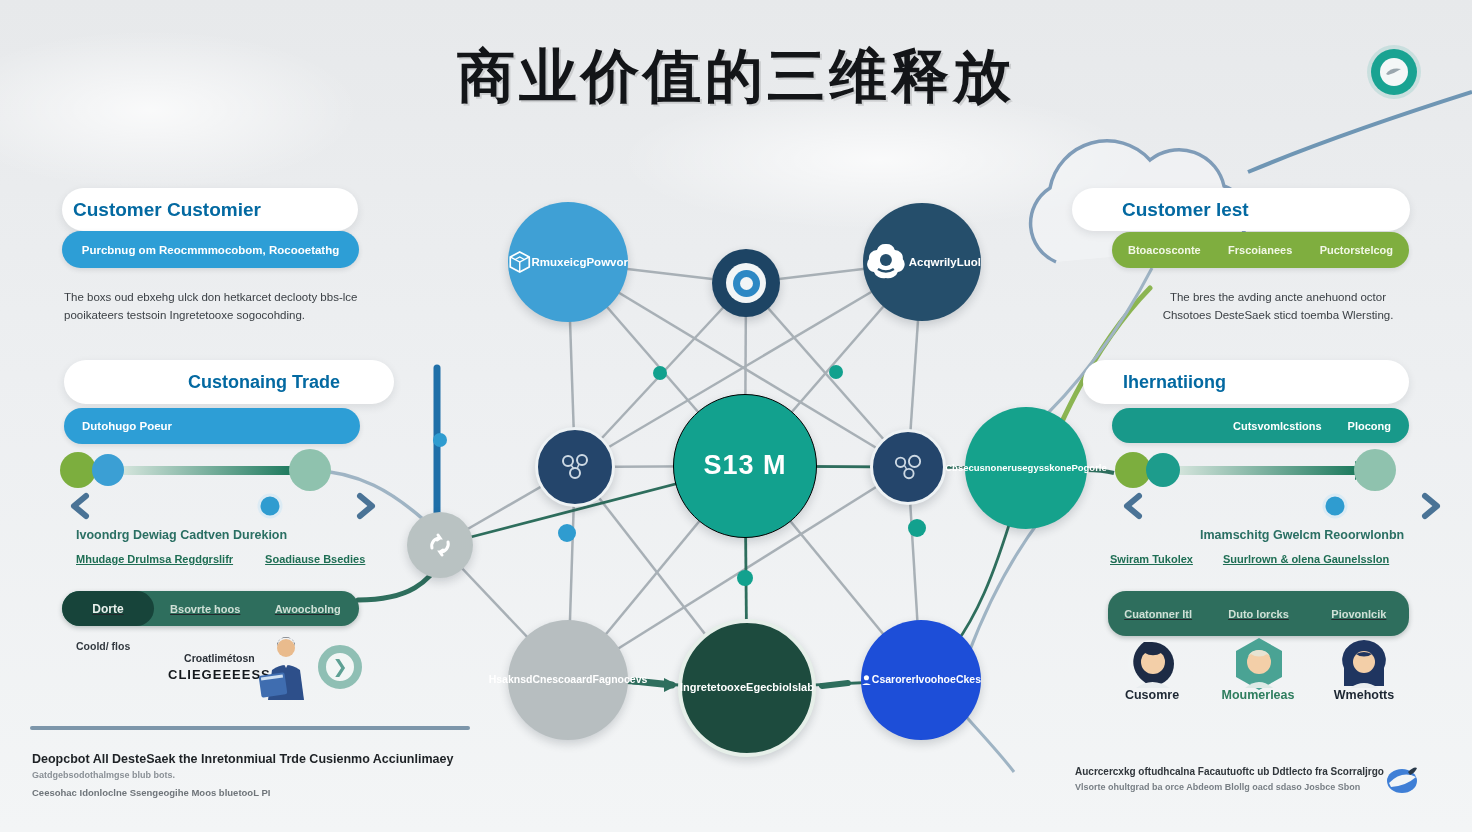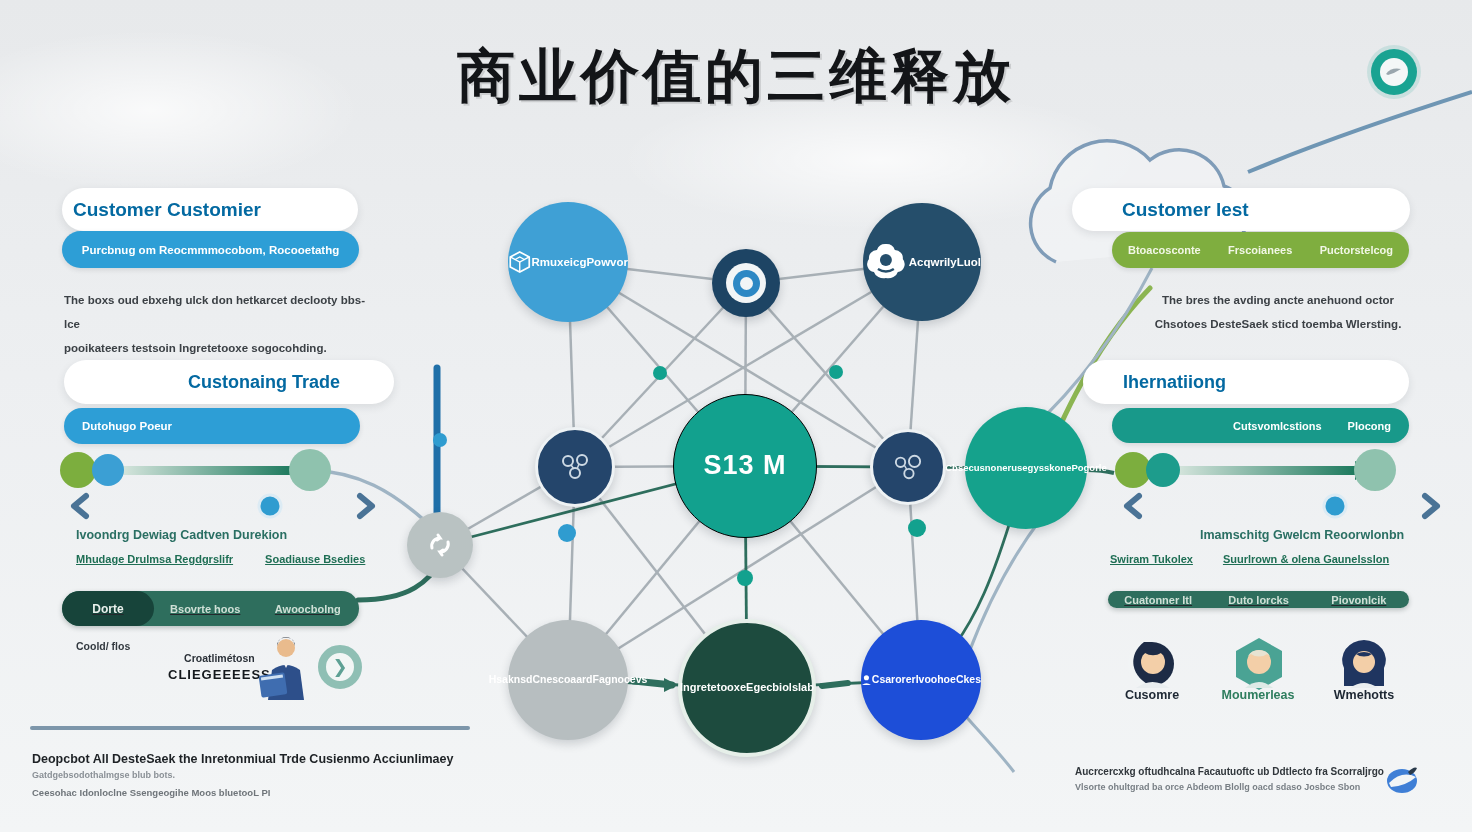--- a/index.html
+++ b/index.html
@@ -22,21 +22,21 @@
     display:flex; align-items:center; justify-content:center;
     box-shadow:0 0 0 4px rgba(25,163,146,.15); }
   .badge-ring .inner { width:28px; height:28px; border-radius:50%; background:#f4f7f7;
     display:flex; align-items:center; justify-content:center; }
 
   
   .pill-white { background:#fff; border-radius:24px; box-shadow:0 3px 8px rgba(30,40,50,.10);
     display:flex; align-items:center; font-weight:700; color:#0369a1; }
   .pill-color { border-radius:19px; display:flex; align-items:center; color:#fff;
     font-weight:700; font-size:11.5px; box-shadow:0 2px 5px rgba(30,40,50,.12); }
-  .body-text { font-size:11.5px; color:#3b4045; line-height:24px; font-weight:700; }
+  .body-text { font-size:11.5px; color:#3b4045; line-height:18px; font-weight:400; }
   .caption { font-size:12.5px; font-weight:700; color:#2a6f63; }
   .ilink { font-size:11px; font-weight:700; color:#1e6e54; text-decoration:underline; cursor:pointer; }
   .seg-pill { border-radius:18px; background:#2e6e5d; display:flex; align-items:stretch;
     overflow:hidden; box-shadow:0 2px 5px rgba(20,40,35,.25);text-decoration:underline; }
   .seg { display:flex; align-items:center; justify-content:center; font-size:11px;
     font-weight:700; color:#cfe0d6; flex:1; }
   .seg.first { background:#17443a; color:#e9f1ec; border-radius:18px; flex:0 0 92px; font-size:12px; }
 
   
   .node { position:absolute; border-radius:50%; display:flex; flex-direction:row;
@@ -340,21 +340,21 @@
   <polyline points="26,48 14,58 26,68" fill="none" stroke="#4a7396" stroke-width="6" stroke-linecap="round" stroke-linejoin="round"></polyline>
   <polyline points="312,48 324,58 312,68" fill="none" stroke="#4a7396" stroke-width="6" stroke-linecap="round" stroke-linejoin="round"></polyline>
   <circle cx="222" cy="58" r="11" fill="#2f9cd0" stroke="#dcebf4" stroke-width="3"></circle>
 </svg>
 <div class="abs caption" style="left:1200px;top:528px;">Imamschitg Gwelcm Reoorwlonbn</div>
 <div class="abs" style="left:1110px;top:553px;display:flex;gap:30px;">
   <span class="ilink">Swiram Tukolex</span>
   <span class="ilink">Suurlrown &amp; olena Gaunelsslon</span>
 </div>
 
-<div class="abs seg-pill" style="left:1108px;top:591px;width:301px;height:17px;background:#2e6e5d;">
+<div class="abs seg-pill" style="left:1108px;top:591px;width:301px;height:45px;background:#2e6e5d;">
   <div class="seg">Cuatonner Itl</div>
   <div class="seg">Duto lorcks</div>
   <div class="seg">Piovonlcik</div>
 </div>
 
 <svg class="abs" style="left:1126px;top:638px;" width="52" height="52" viewBox="0 0 52 52">
   <circle cx="26" cy="26" r="24" fill="#f1f4f5"></circle>
   <path d="M26,4 a22,22 0 0 1 0,44 a30,26 0 0 1 -8,-44 Z" fill="#1d2b45"></path>
   <circle cx="27" cy="24" r="12" fill="#f3cfa8"></circle>
   <path d="M15,18 a13,11 0 0 1 24,0 l-4,-3 a12,9 0 0 1 -16,0 Z" fill="#1d2b45"></path>

